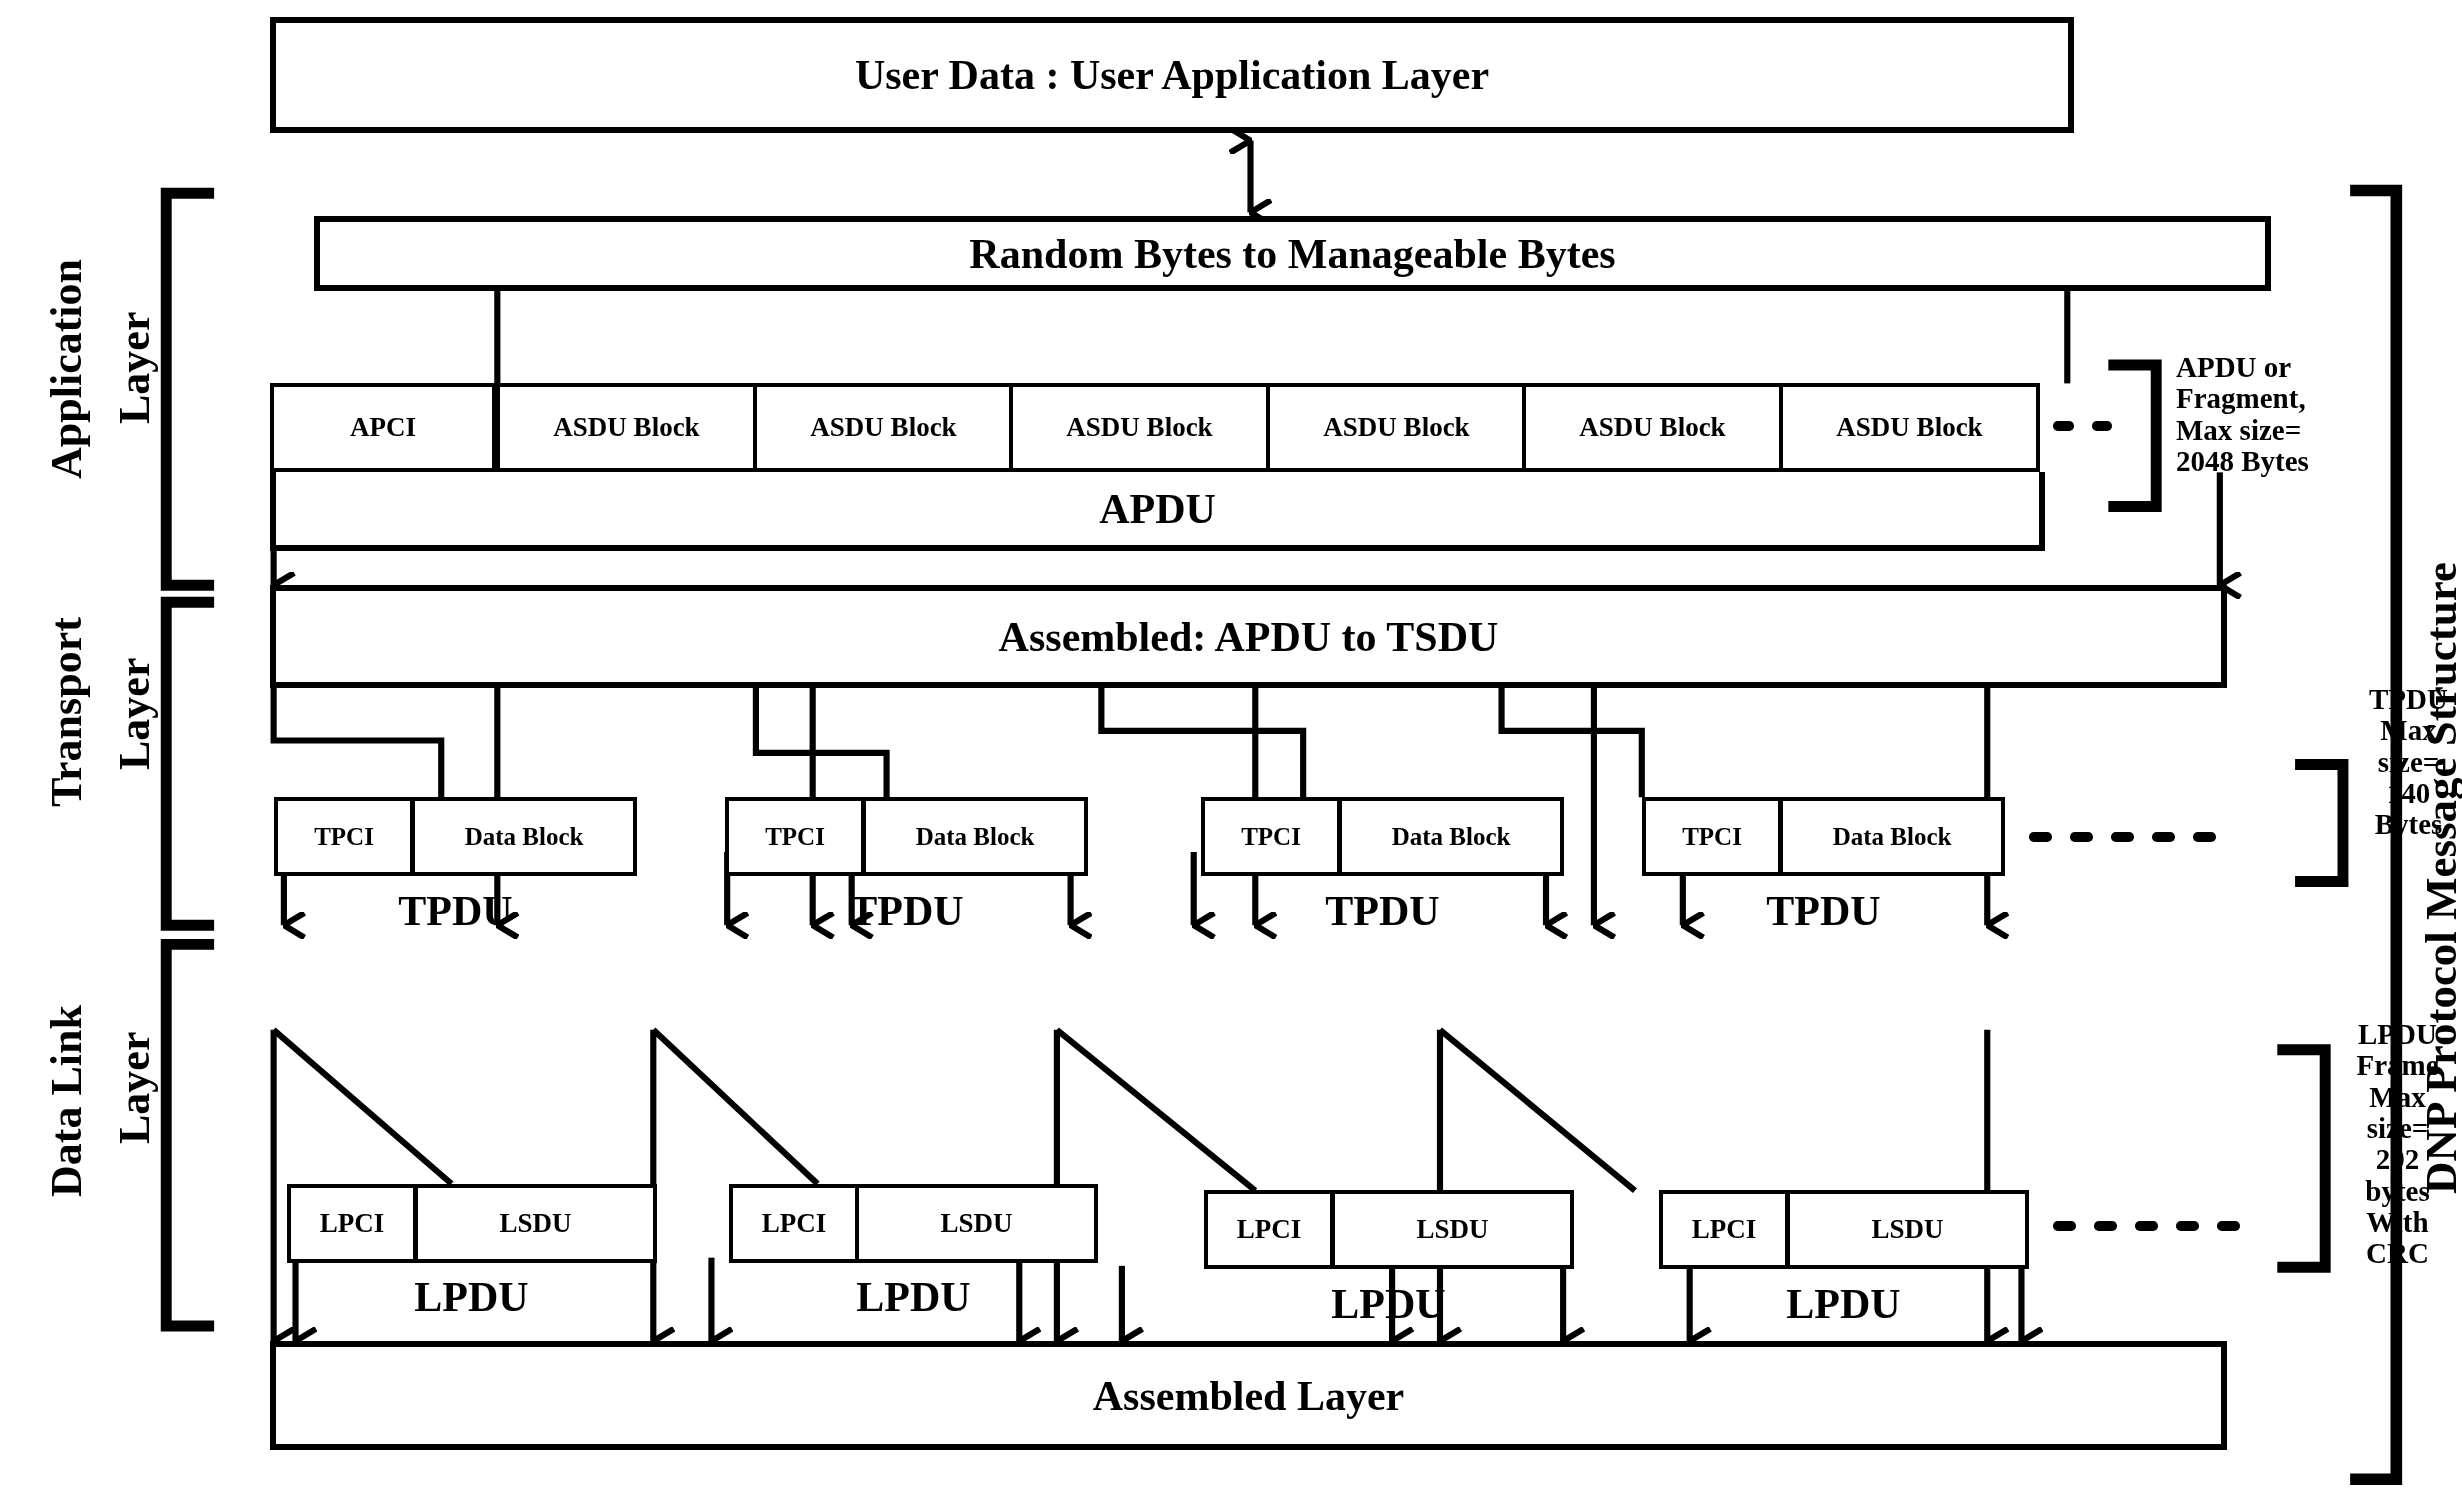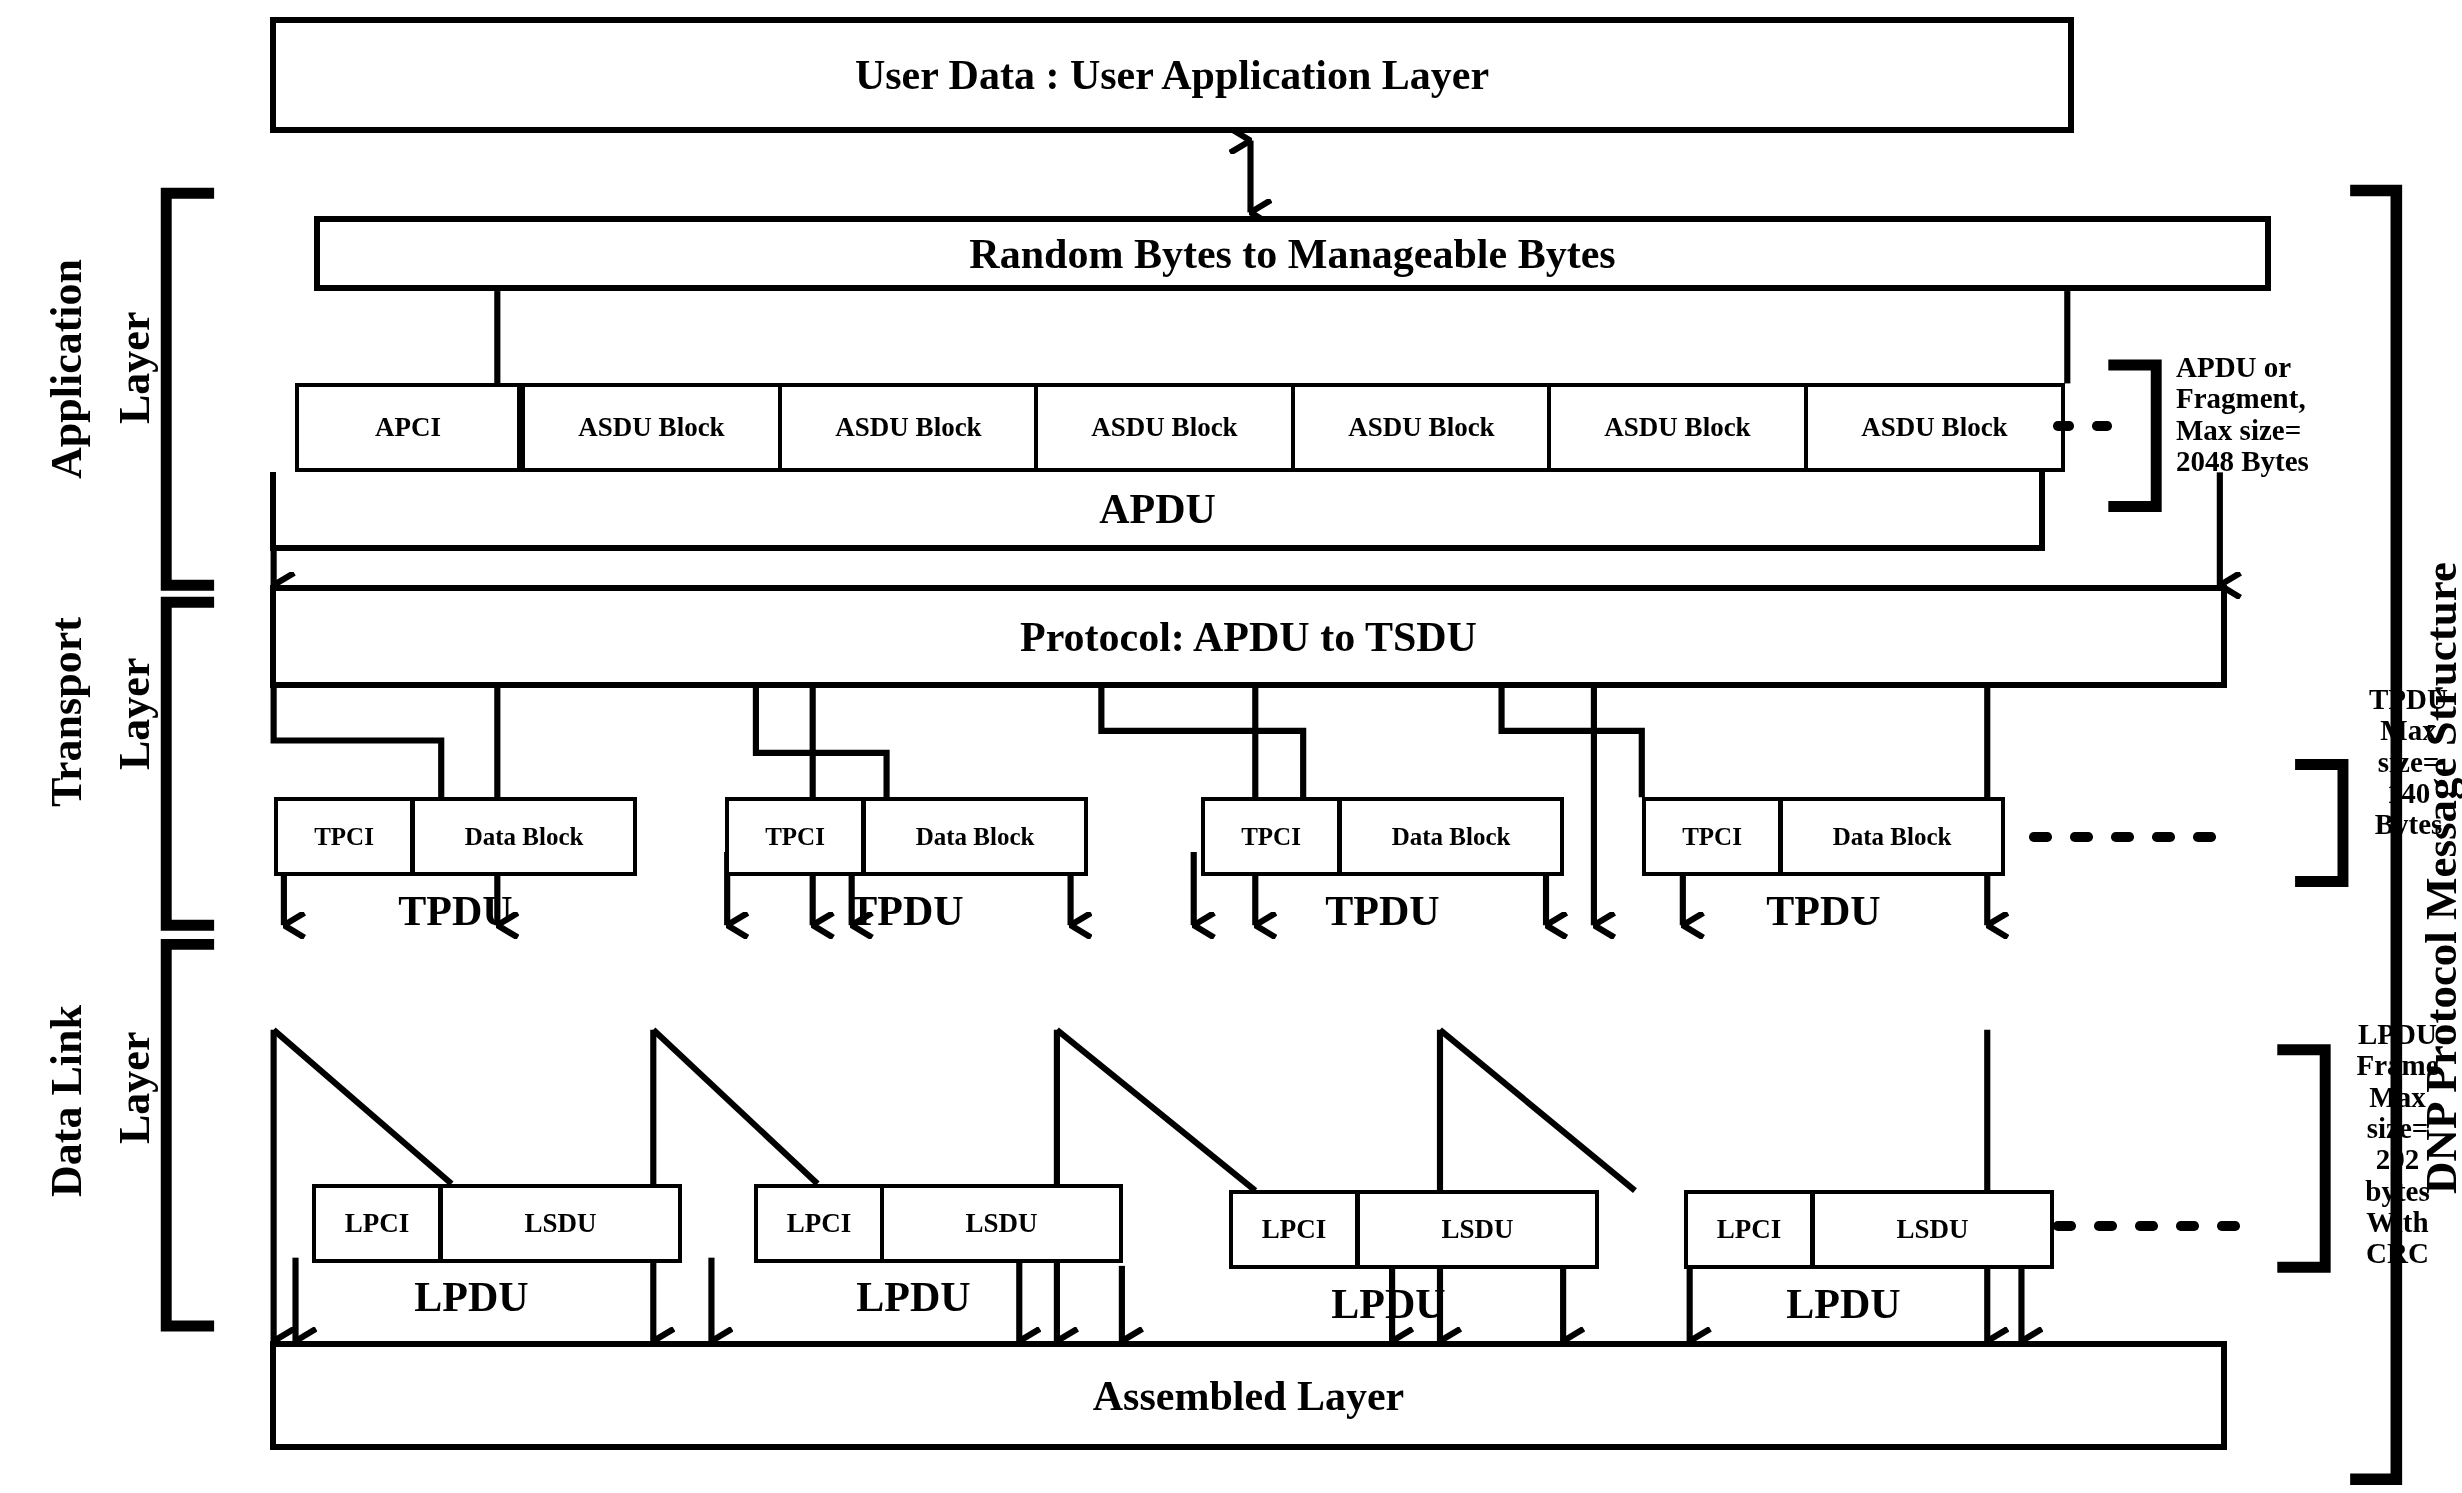--- a/index.html
+++ b/index.html
@@ -11,21 +11,21 @@
   
   .box{position:absolute;box-sizing:border-box;background:#fff;
        border:6.2px solid #000;display:flex;align-items:center;
        justify-content:center;text-align:center;font-weight:bold;}
   .cell{position:absolute;box-sizing:border-box;background:#fff;
         border:4.8px solid #000;display:flex;align-items:center;
         justify-content:center;text-align:center;font-weight:bold;}
 
   .f-big{font-size:42px;}
   .f-pdu{font-size:42px;}
-  .f-cell{font-size:27px;margin-left:25px;}
+  .f-cell{font-size:27px;}
   .f-cell-s{font-size:25px;}
   .f-note{font-size:29px;line-height:1.08;font-weight:bold;}
 
   
   .vlabel{position:absolute;font-weight:bold;white-space:nowrap;
           transform-origin:0 0;transform:rotate(-90deg);}
 
   
   svg.lines{position:absolute;left:0;top:0;width:2462px;height:1494px;
             pointer-events:none;}
@@ -161,21 +161,21 @@
 
   <div class="box f-pdu" style="left:270px;top:472px;width:1775px;height:79px;border-top-width:0;">APDU</div>
 
   <div class="f-note" style="position:absolute;left:2176px;top:352px;width:178px;">
     <div>APDU or</div>
     <div>Fragment,</div>
     <div>Max size=</div>
     <div>2048 Bytes</div>
   </div>
 
-  <div class="box f-big" style="left:270px;top:585px;width:1957px;height:103px;">Protocol: APDU to TSDU</div>
+  <div class="box f-big" style="left:270px;top:585px;width:1957px;height:103px;">Assembled: APDU to TSDU</div>
 
   <div class="cell f-cell-s" style="left:274px;top:797px;width:140px;height:79px;">TPCI</div>
   <div class="cell f-cell-s" style="left:411px;top:797px;width:226px;height:79px;">Data Block</div>
   <div class="f-pdu" style="position:absolute;left:274px;top:878px;width:363px;height:65px;
        display:flex;align-items:center;justify-content:center;font-weight:bold;">TPDU</div>
 
   <div class="cell f-cell-s" style="left:725px;top:797px;width:140px;height:79px;">TPCI</div>
   <div class="cell f-cell-s" style="left:862px;top:797px;width:226px;height:79px;">Data Block</div>
   <div class="f-pdu" style="position:absolute;left:725px;top:878px;width:363px;height:65px;
        display:flex;align-items:center;justify-content:center;font-weight:bold;">TPDU</div>

